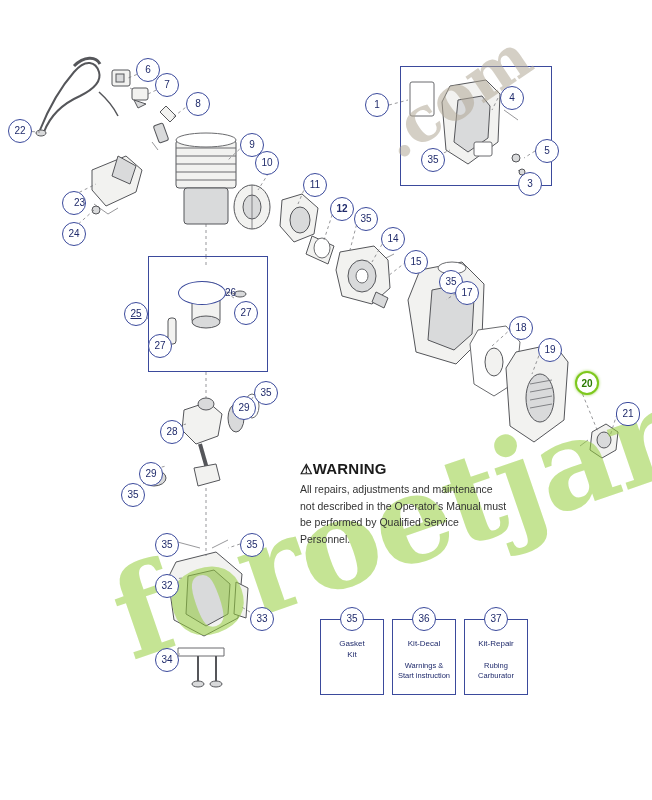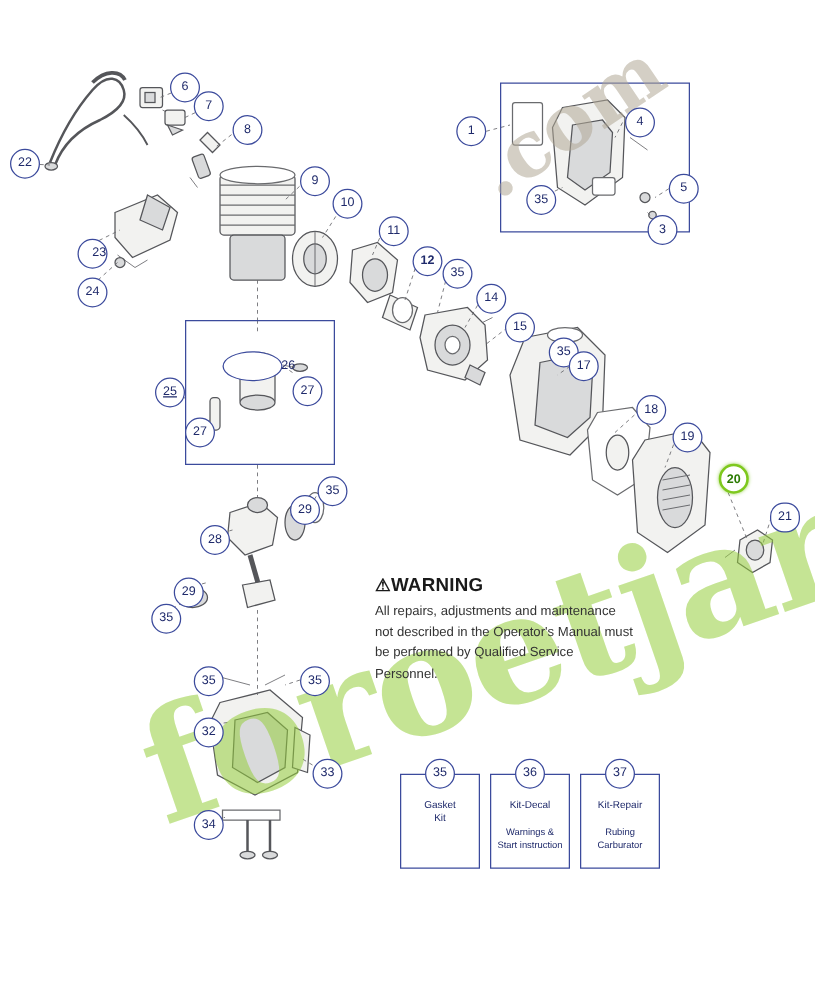--- a/index.html
+++ b/index.html
@@ -324,21 +324,21 @@
     <div id="callout-host">
         <div class="callout" style="left: 365px; top: 93px;">1</div>
         <div class="callout" style="left: 500px; top: 86px;">4</div>
         <div class="callout" style="left: 535px; top: 139px;">5</div>
         <div class="callout" style="left: 518px; top: 172px;">3</div>
         <div class="callout" style="left: 421px; top: 148px;">35</div>
         <div class="callout" style="left: 136px; top: 58px;">6</div>
         <div class="callout" style="left: 155px; top: 73px;">7</div>
         <div class="callout" style="left: 186px; top: 92px;">8</div>
         <div class="callout" style="left: 240px; top: 133px;">9</div>
-        <div class="callout" style="left: 266px; top: 151px;">10</div>
+        <div class="callout" style="left: 255px; top: 151px;">10</div>
         <div class="callout" style="left: 303px; top: 173px;">11</div>
         <div class="callout" style="left: 330px; top: 197px; font-weight: bold;">12</div>
         <div class="callout" style="left: 354px; top: 207px;">35</div>
         <div class="callout" style="left: 381px; top: 227px;">14</div>
         <div class="callout" style="left: 404px; top: 250px;">15</div>
         <div class="callout" style="left: 439px; top: 270px;">35</div>
         <div class="callout" style="left: 455px; top: 281px;">17</div>
         <div class="callout" style="left: 509px; top: 316px;">18</div>
         <div class="callout" style="left: 538px; top: 338px;">19</div>
         <div class="callout highlight" style="left: 575px; top: 371px;">20</div>

